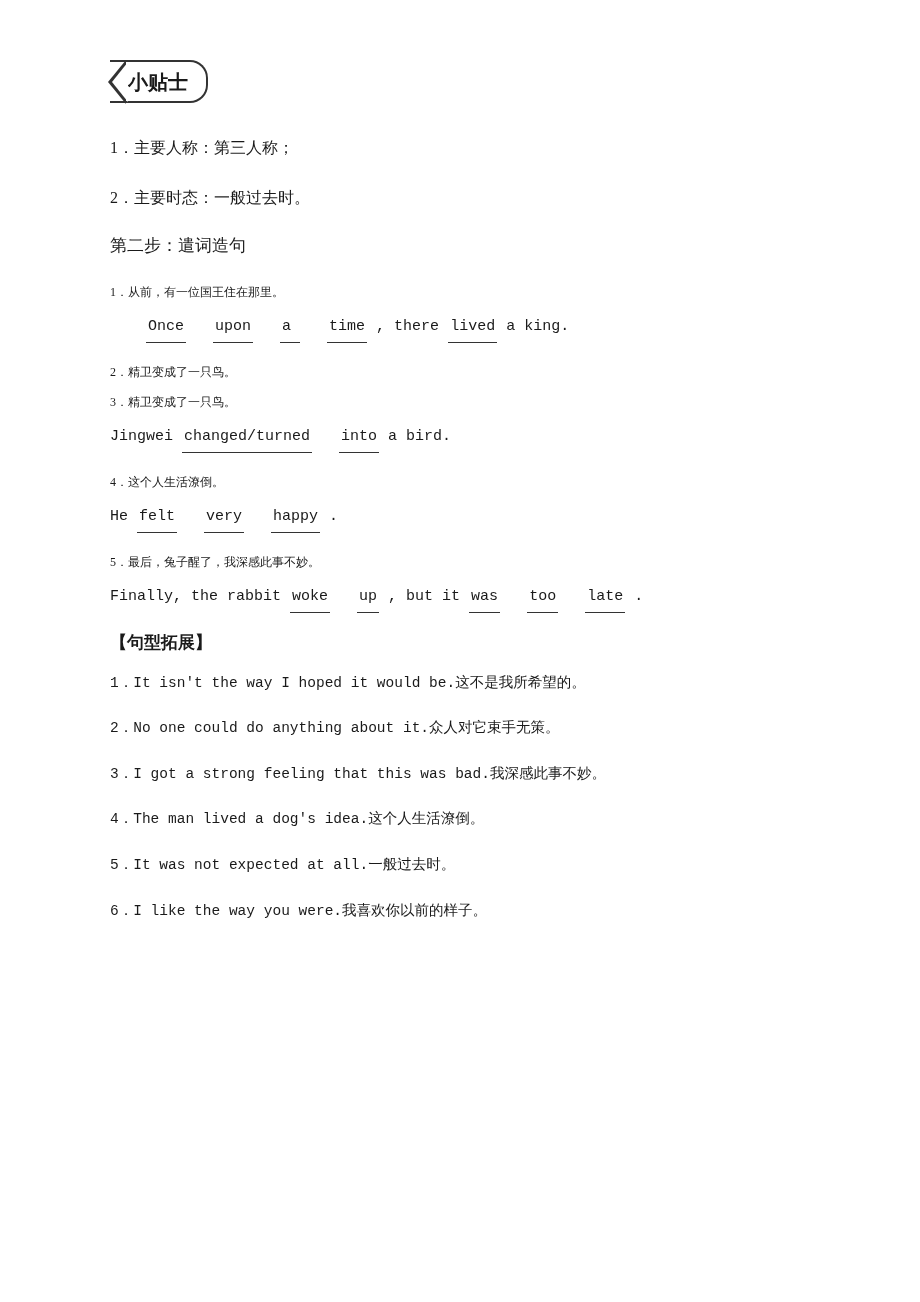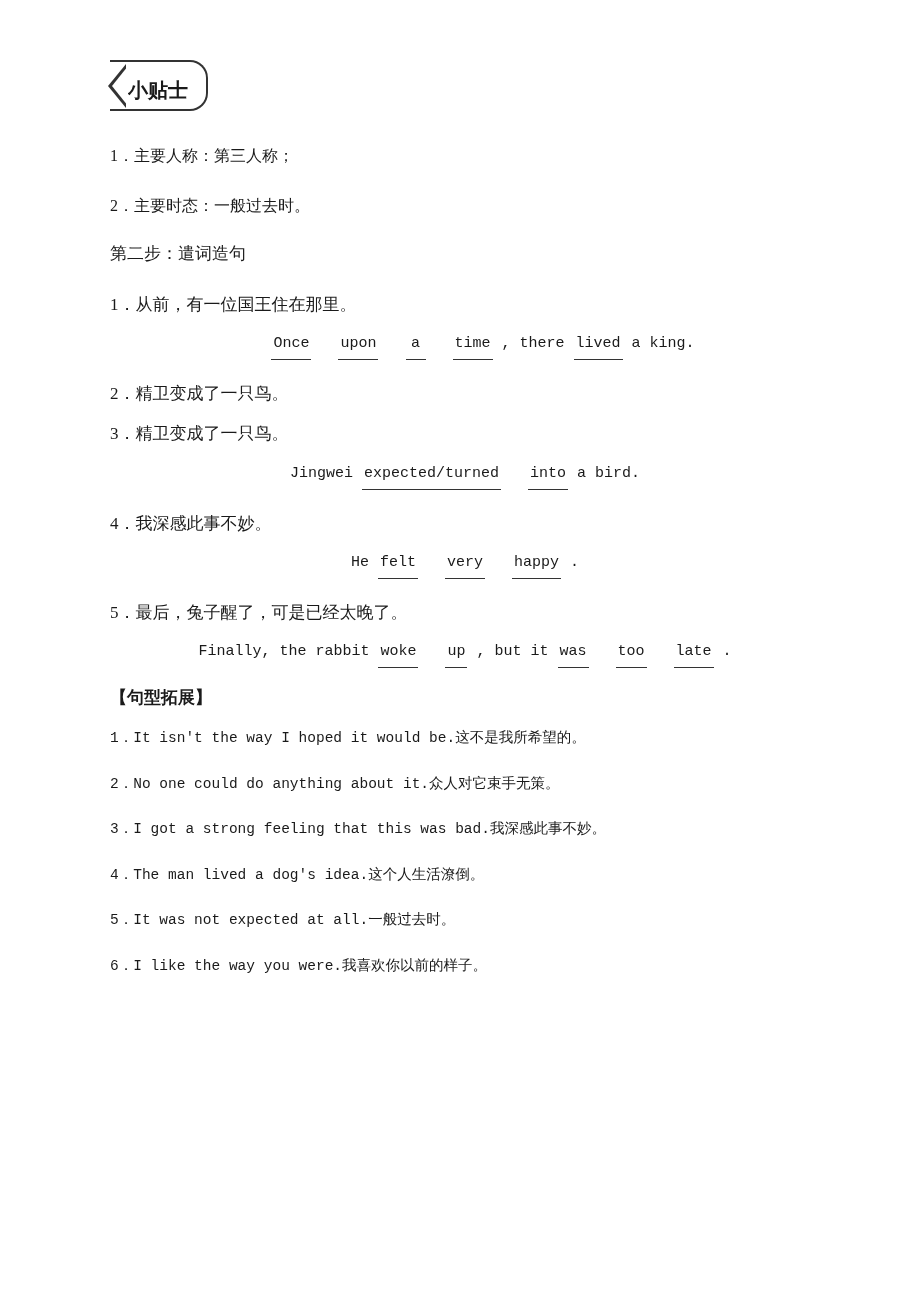--- a/index.html
+++ b/index.html
@@ -19,21 +19,21 @@
     }
 
     .tip-box-wrapper {
       margin-bottom: 30px;
     }
 
     
     .tip-badge {
       display: inline-block;
       position: relative;
-      padding: 15px 18px 5px 18px;
+      padding: 7px 18px 5px 18px;
       font-size: 20px;
       font-weight: bold;
       border-top: 2px solid #333;
       border-bottom: 2px solid #333;
       border-right: 2px solid #333;
       border-left: none;
       border-radius: 0 18px 18px 0;
     }
 
     .tip-badge::before {
@@ -79,25 +79,24 @@
       border-bottom: 1.5px solid #333;
       padding: 0 2px;
       min-width: 20px;
     }
 
     .sentence-line {
       font-family: "Courier New", "SimSun", monospace;
       font-size: 15px;
       line-height: 2.0;
       margin-bottom: 18px;
-      text-align: center;
     }
 
     .chinese-line {
-      font-size: 17px;
+      font-size: 12px;
       margin-bottom: 8px;
       line-height: 1.9;
     }
 
     .ext-section-title {
       font-size: 17px;
       font-weight: bold;
       margin-bottom: 16px;
       margin-top: 10px;
     }
@@ -159,45 +158,45 @@
     <span>2．</span><span>精卫变成了一只鸟。</span>
   </div>
 </div>
 
 <div>
   <div class="chinese-line">
     <span>3．</span><span>精卫变成了一只鸟。</span>
   </div>
   <div class="sentence-line">
     Jingwei
-    <span class="underline-word">expected/turned</span>
+    <span class="underline-word">changed/turned</span>
     &nbsp;
     <span class="underline-word">into</span>
     a bird.
   </div>
 </div>
 
 <div>
   <div class="chinese-line">
-    <span>4．</span><span>我深感此事不妙。</span>
+    <span>4．</span><span>这个人生活潦倒。</span>
   </div>
   <div class="sentence-line">
     He
     <span class="underline-word">felt</span>
     &nbsp;
     <span class="underline-word">very</span>
     &nbsp;
     <span class="underline-word">happy</span>
     .
   </div>
 </div>
 
 <div>
   <div class="chinese-line">
-    <span>5．</span><span>最后，兔子醒了，可是已经太晚了。</span>
+    <span>5．</span><span>最后，兔子醒了，我深感此事不妙。</span>
   </div>
   <div class="sentence-line">
     Finally, the rabbit
     <span class="underline-word">woke</span>
     &nbsp;
     <span class="underline-word">up</span>
     , but it
     <span class="underline-word">was</span>
     &nbsp;
     <span class="underline-word">too</span>

